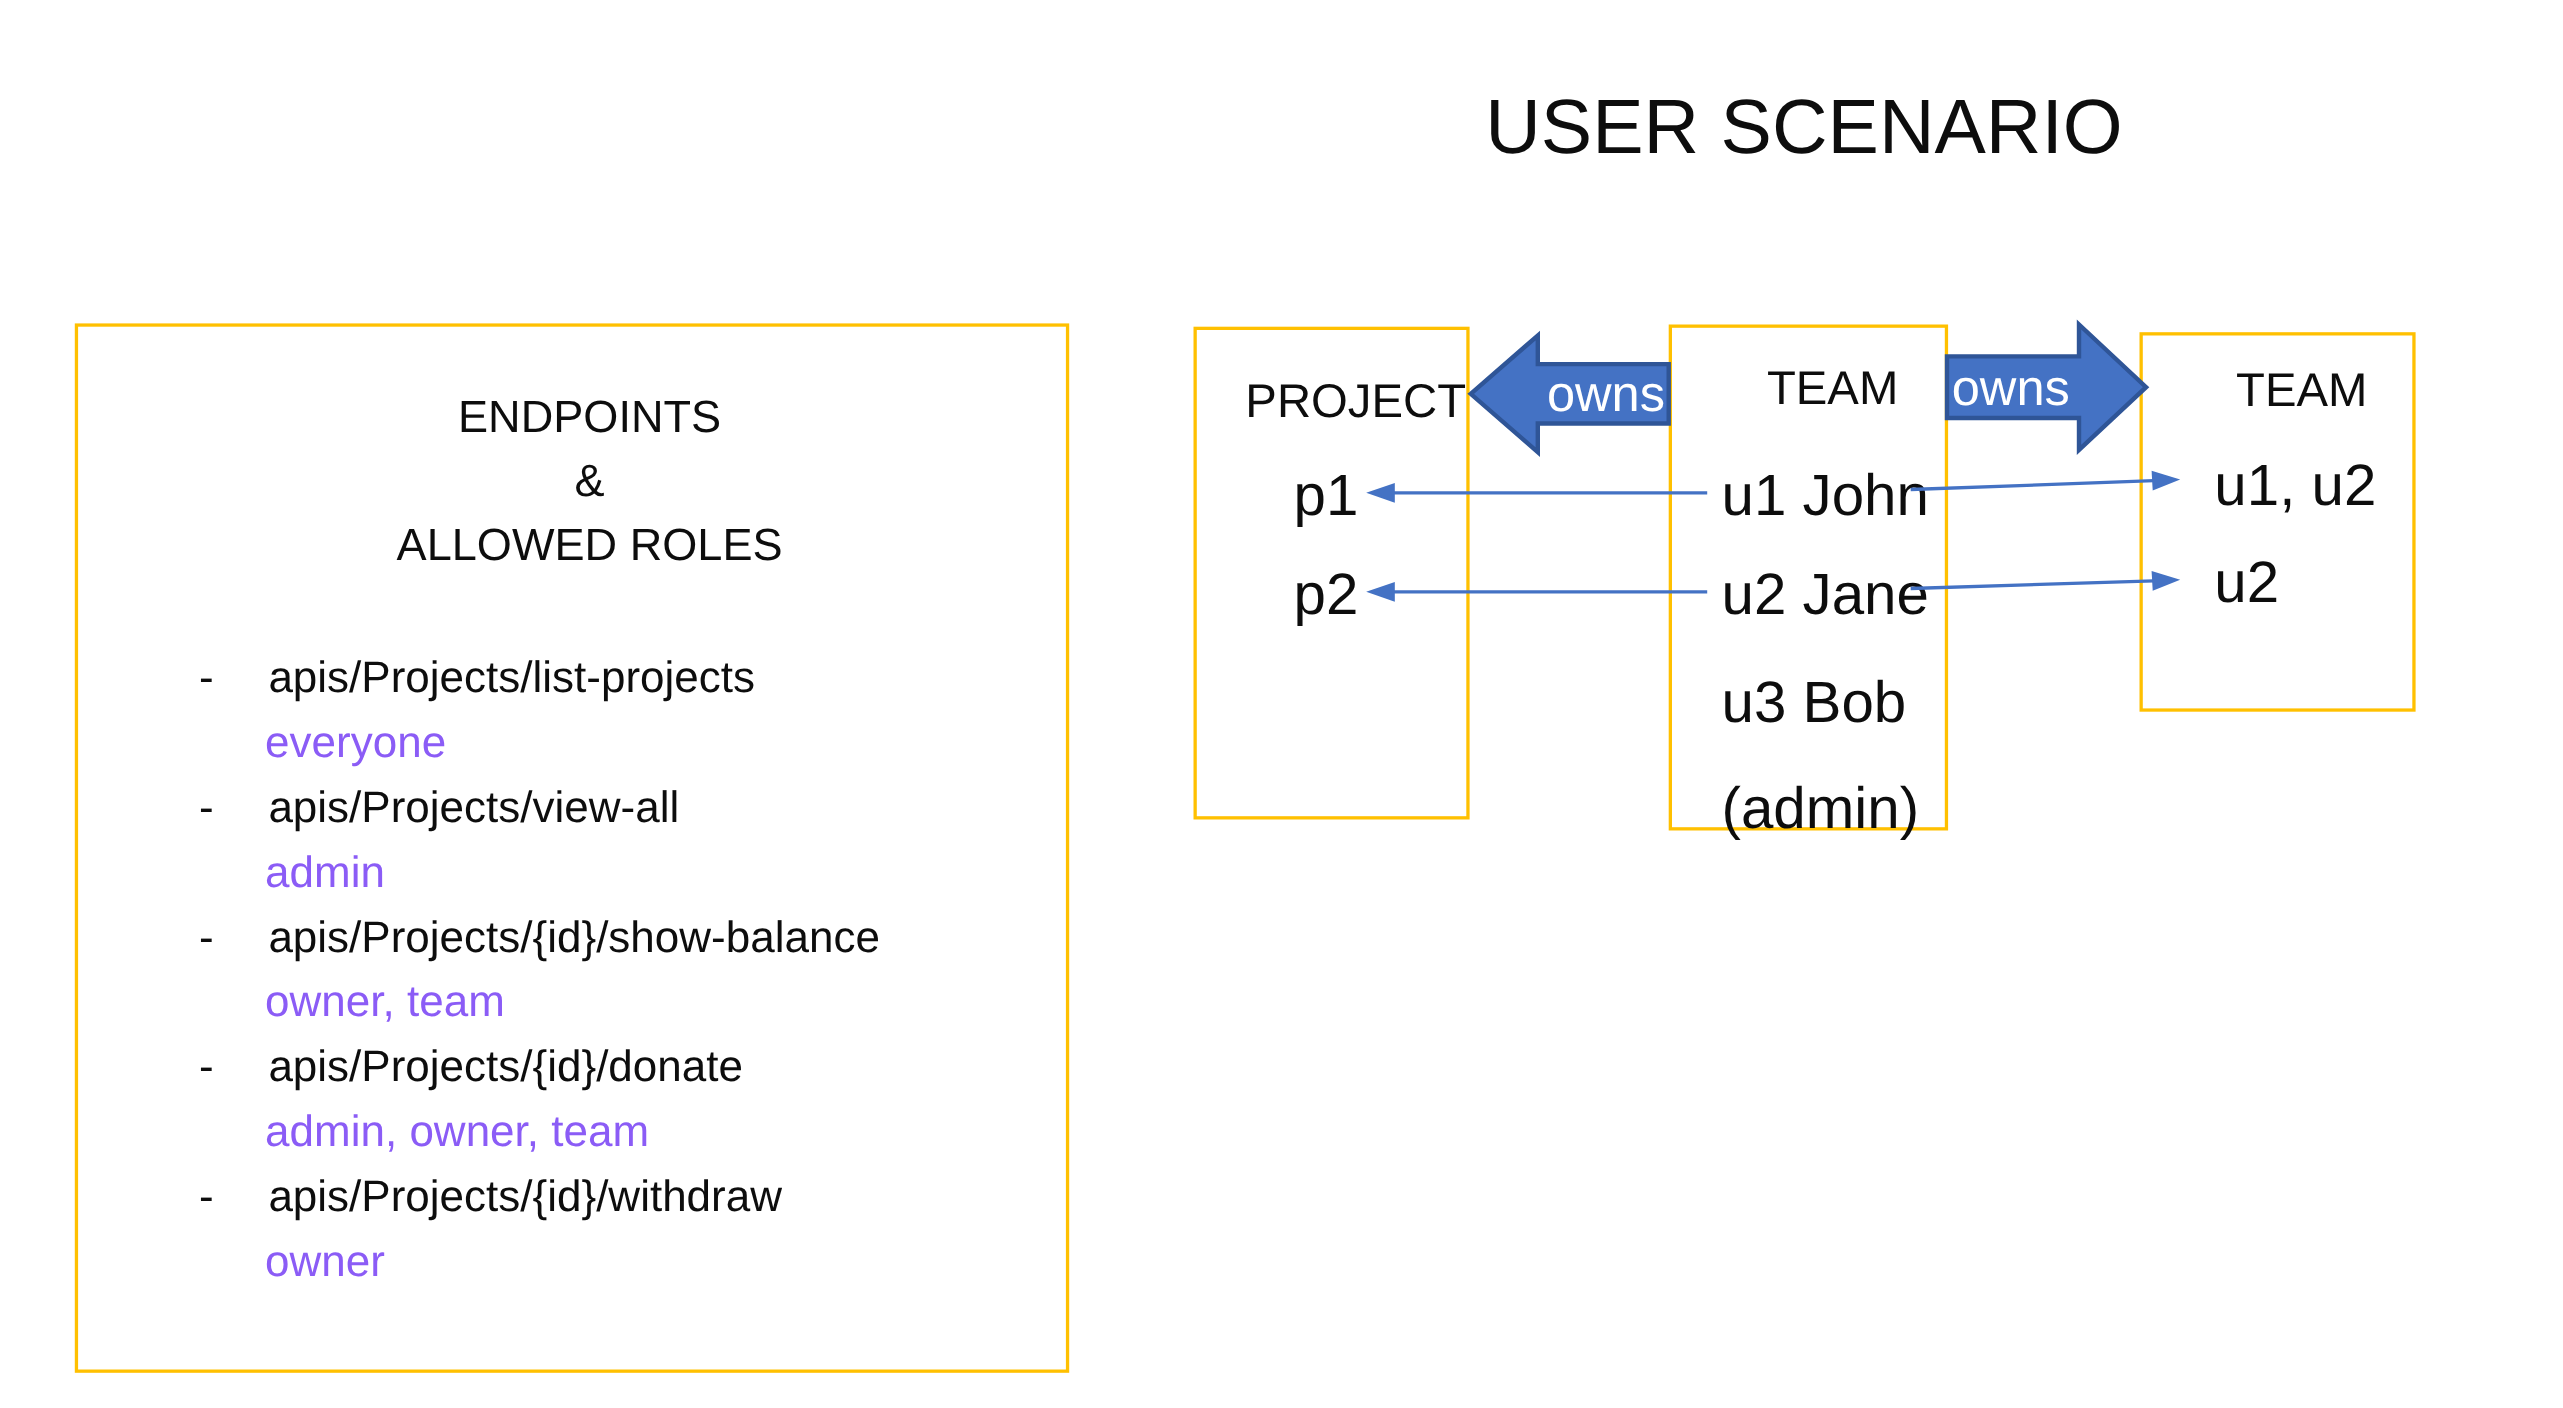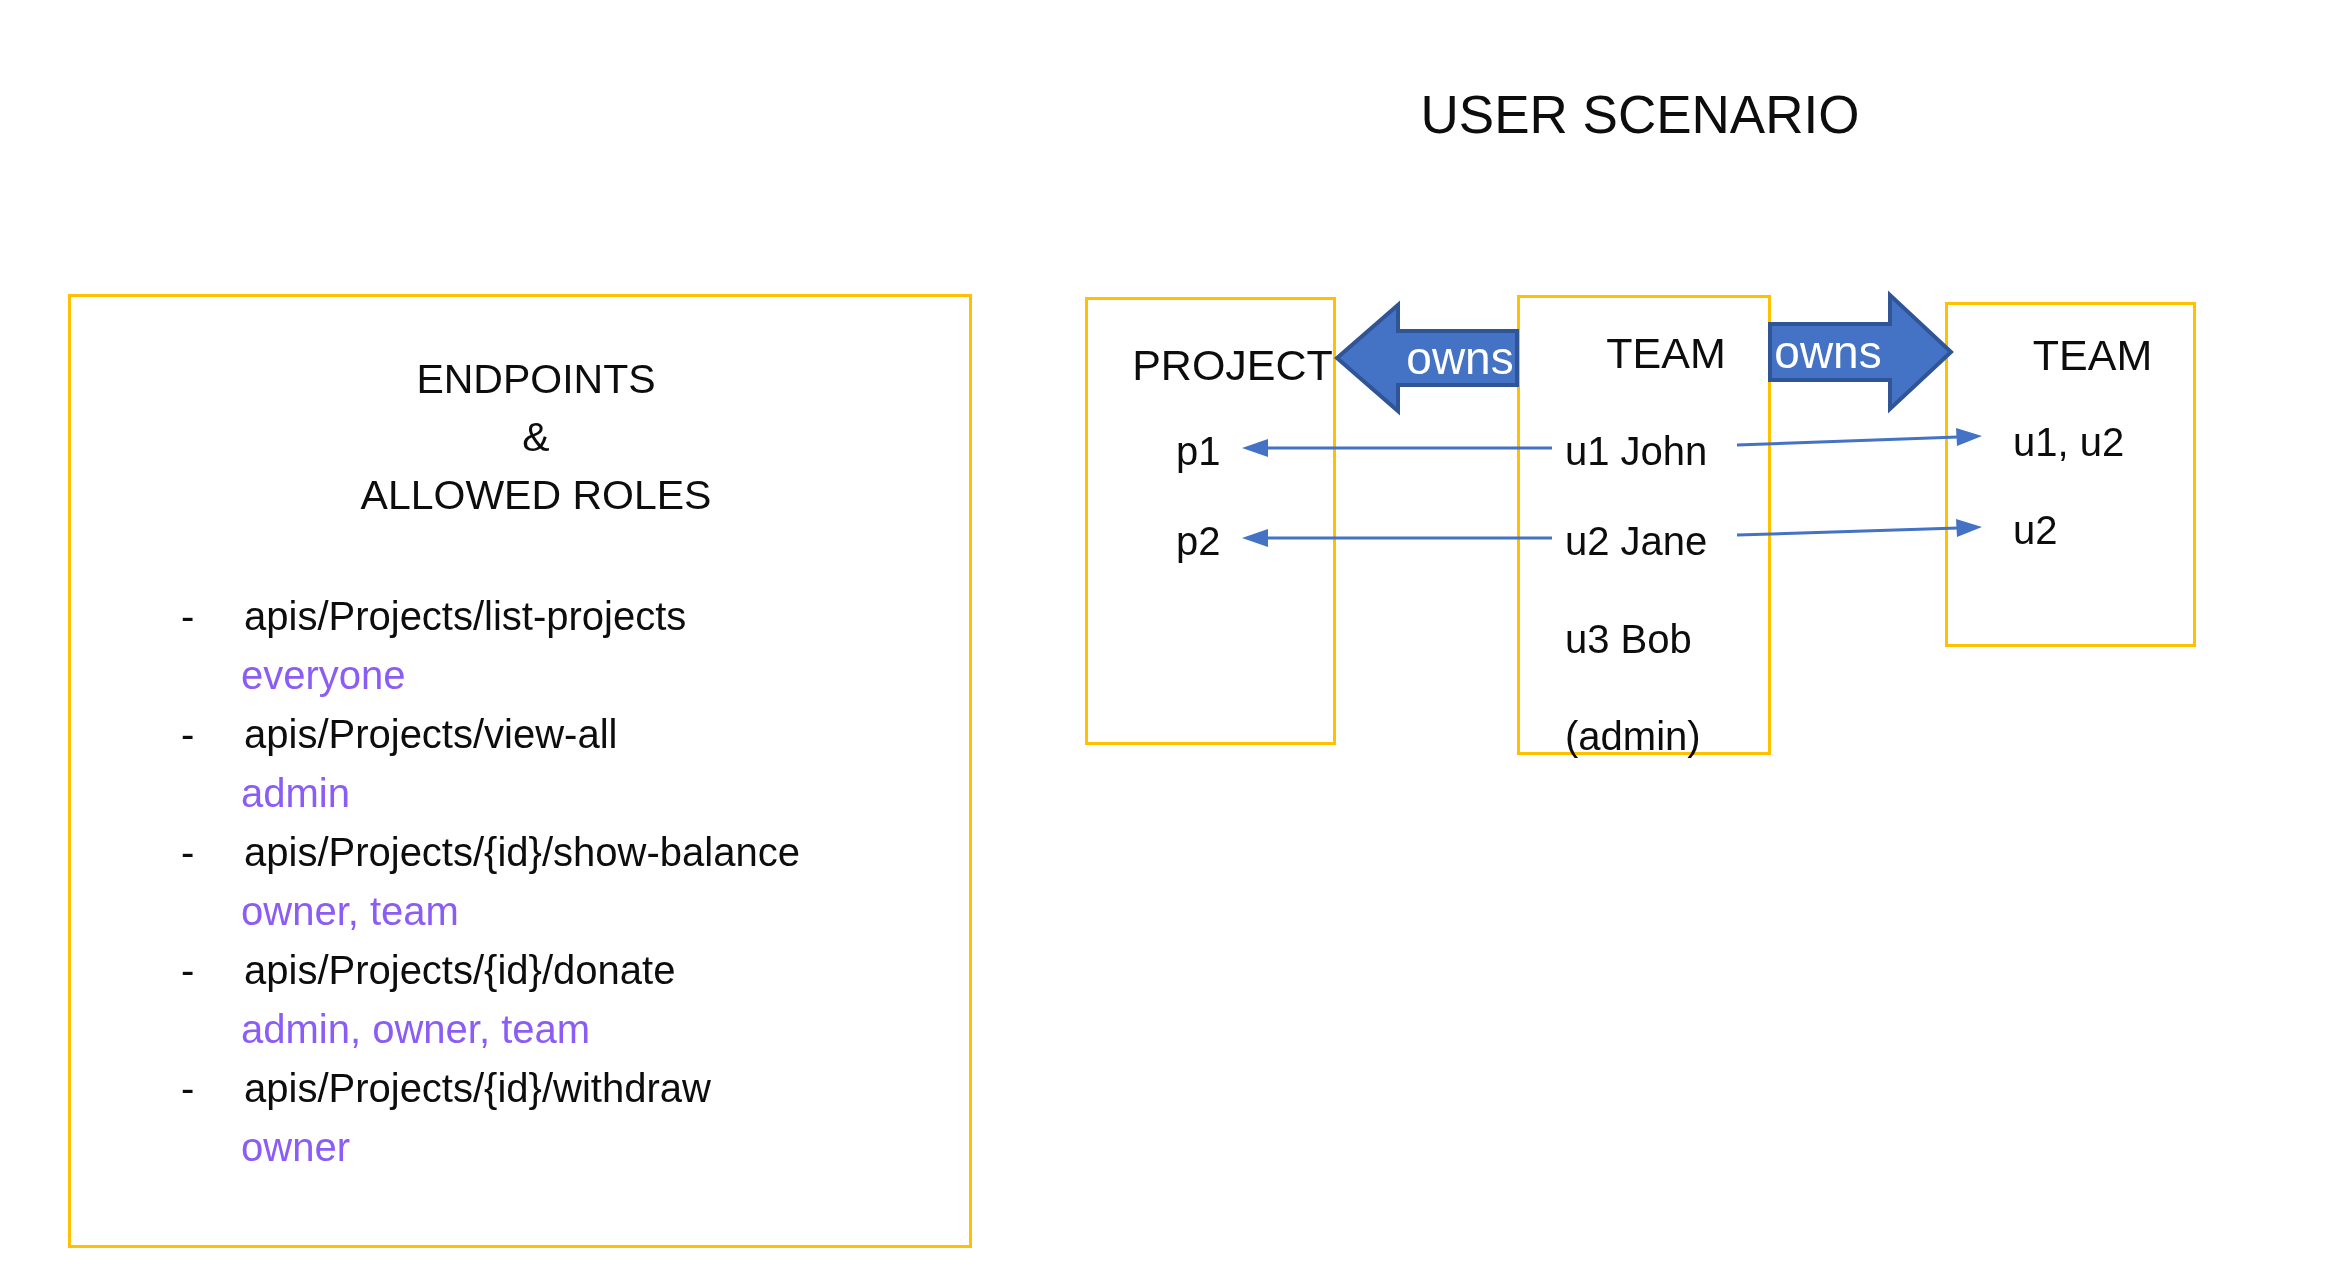--- a/index.html
+++ b/index.html
@@ -10,21 +10,21 @@
     background: #ffffff;
     font-family: "Liberation Sans", sans-serif;
     color: #111111;
     overflow: hidden;
   }
   .abs { position: absolute; }
 
   
   #slide-title {
     left: 1290px; top: 72px; width: 700px;
-    font-size: 53px; line-height: 86px; font-weight: 500;
+    font-size: 70px; line-height: 86px; font-weight: 500;
     text-align: center; letter-spacing: 0px; color: #0d0d0d;
     white-space: nowrap;
   }
 
   
   #endpoints-panel {
     left: 68px; top: 294px; width: 904px; height: 954px;
     border: 3px solid #FFC000; box-sizing: border-box;
     background: #ffffff;
   }
@@ -48,21 +48,21 @@
   #project-box { left: 1085px; top: 297px; width: 251px; height: 448px; }
   #user-box    { left: 1517px; top: 295px; width: 254px; height: 460px; }
   #team-box    { left: 1945px; top: 302px; width: 251px; height: 345px; }
 
   .ebox-label {
     position: absolute; left: 0; width: 100%;
     text-align: center; font-size: 43px; line-height: 52px;
     color: #0d0d0d; white-space: nowrap; margin-left: 22px;
   }
   .erow {
-    position: absolute; font-size: 40px; line-height: 48px;
+    position: absolute; font-size: 53px; line-height: 48px;
     color: #0d0d0d; white-space: nowrap;
   }
 
   
   #arrow-layer { left: 0; top: 0; width: 2330px; height: 1280px; pointer-events: none; }
   .owns-text {
     font-family: "Liberation Sans", sans-serif;
     font-size: 46px; font-weight: 500; fill: #ffffff;
   }
 </style>

